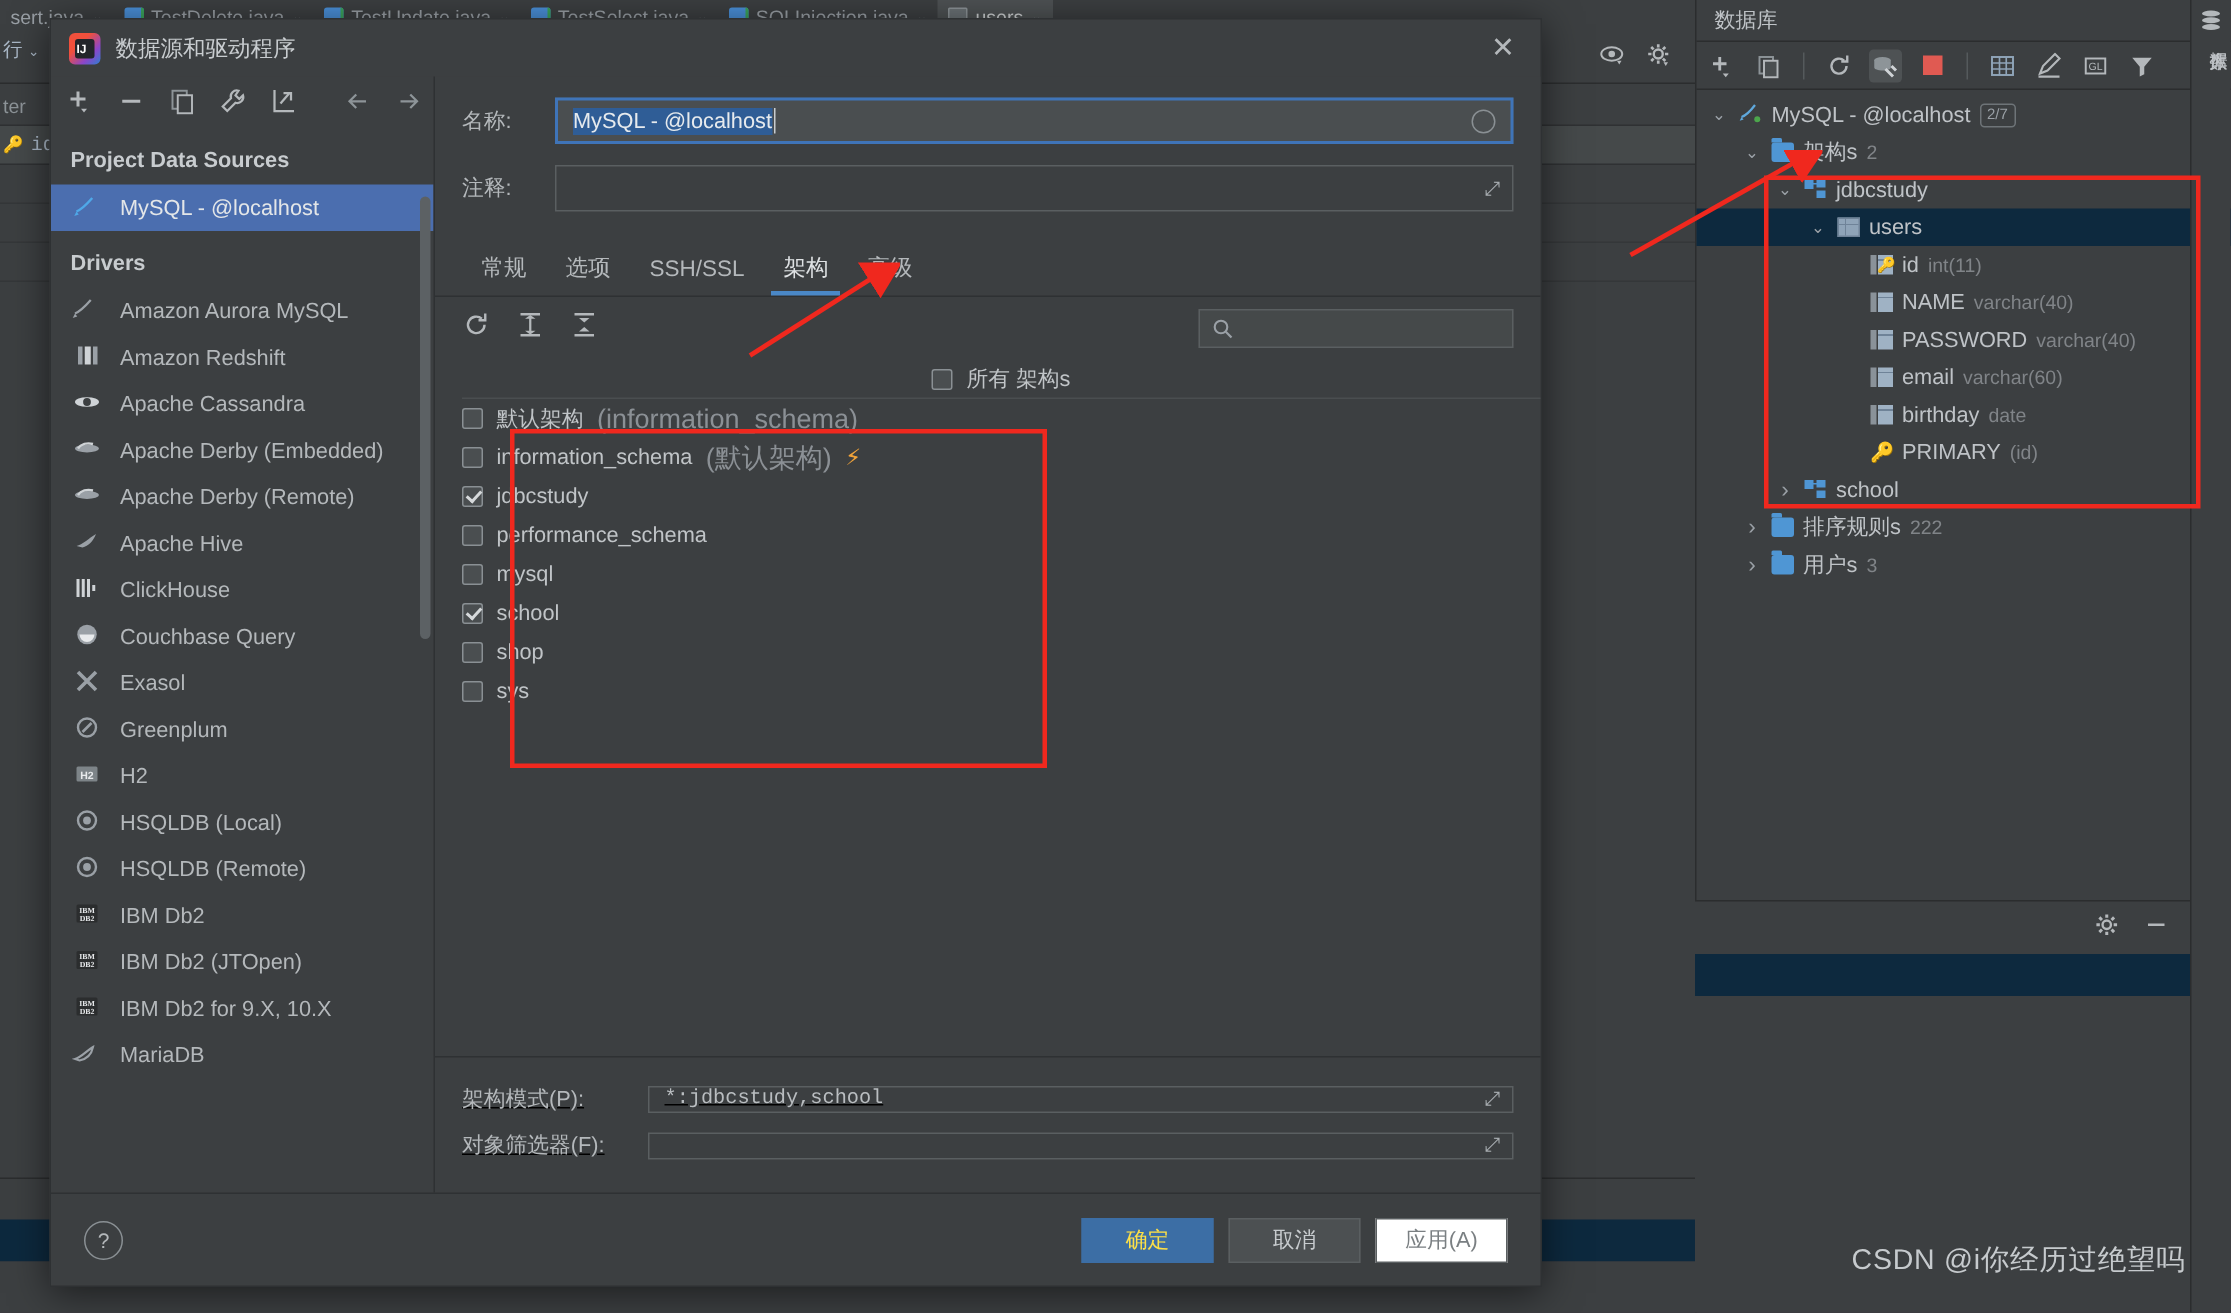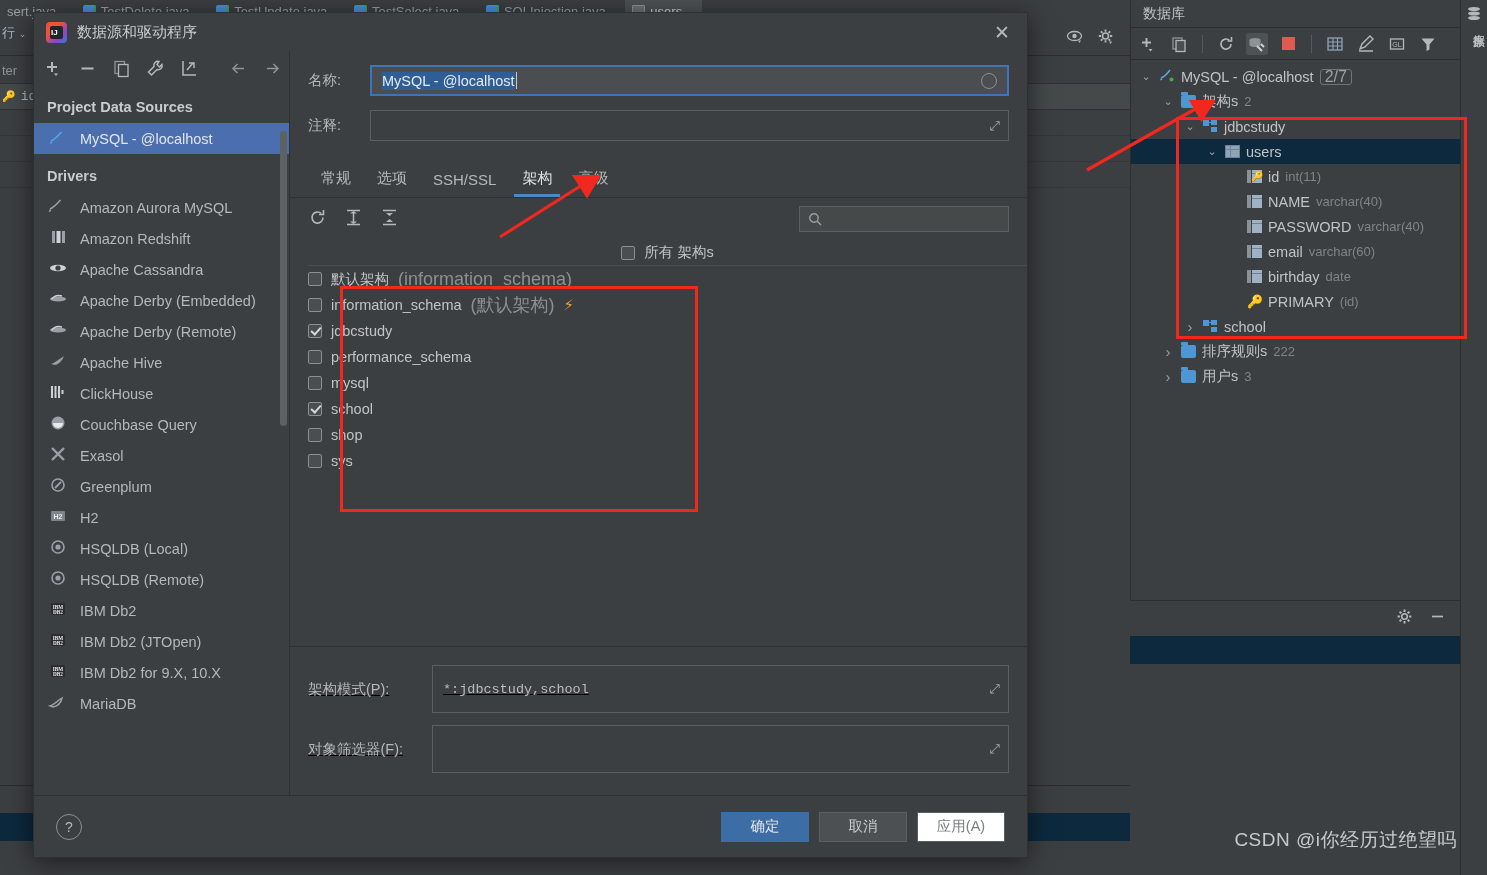--- a/index.html
+++ b/index.html
@@ -85,21 +85,21 @@
 
   .db-tree { padding-top: 4px; font-size: 14.5px; color: #bfc3c7; }
   .tr {
     display: flex; align-items: center; height: 25px; gap: 6px; white-space: nowrap;
   }
   .tr.sel { background: #0d293e; }
   .tw { width: 14px; flex: none; display: flex; align-items: center; justify-content: center; color: #9aa0a6; font-size: 11px; }
   .tr .lbl { color: #bfc3c7; }
   .tr .sub { color: #808488; font-size: 13px; }
   .badge {
-    border: 1px solid #6e7478; color: #9aa0a6; font-size: 16px;
+    border: 1px solid #6e7478; color: #9aa0a6; font-size: 10px;
     border-radius: 3px; padding: 0 4px; line-height: 14px;
   }
   .folder-ico { width: 15px; height: 13px; background: #4f96d4; border-radius: 2px; position: relative; flex: none; }
   .folder-ico::before { content: ""; position: absolute; left: 0; top: -3px; width: 7px; height: 3px; background: #4f96d4; border-radius: 1px 1px 0 0; }
   .schema-ico { width: 15px; height: 13px; position: relative; flex: none; }
   .schema-ico i { position: absolute; background: #4f96d4; display: block; }
   .tbl-ico {
     width: 15px; height: 13px; flex: none; background: #8fa4b8; border: 1px solid #6f8398;
     background-image: linear-gradient(to right, transparent 4px, #6f8398 4px, #6f8398 5px, transparent 5px),
       linear-gradient(to bottom, transparent 3px, #6f8398 3px, #6f8398 4px, transparent 4px);
@@ -235,40 +235,40 @@
     content: ""; position: absolute; left: 4px; top: 0px; width: 4px; height: 8px;
     border: solid #d6d9db; border-width: 0 2px 2px 0; transform: rotate(42deg);
   }
   .sch-sub { color: #8b9095; font-size: 18px; }
   .bolt { color: #f0a33a; font-size: 15px; }
 
   .form-bottom { padding: 6px 18px 10px 18px; border-top: 1px solid #2e3133; }
   .frow2 { display: flex; align-items: center; margin: 12px 0; text-decoration: underline; }
   .flabel2 { width: 124px; color: #b4b8bb; font-size: 14.5px; flex: none; }
   .ftext2 {
-    flex: 1; height: 48px; background: #3c3f41; border: 1px solid #5a5f61;
+    flex: 1; height: 18px; background: #3c3f41; border: 1px solid #5a5f61;
     display: flex; align-items: center; padding: 0 10px; position: relative;
     color: #b9bdc0; font-family: "Liberation Mono","DejaVu Sans Mono",monospace; font-size: 13.5px;
   }
 
   .dlg-footer {
     height: 62px; border-top: 1px solid #2e3133; display: flex; align-items: center;
     padding: 0 22px; gap: 10px;
   }
   .help-btn {
     width: 26px; height: 26px; border-radius: 50%; border: 1px solid #8a9094;
     color: #b4b8bb; font-size: 14px; display: flex; align-items: center; justify-content: center;
   }
   .foot-spacer { flex: 1; }
   .btn {
     min-width: 88px; height: 30px; padding: 0 16px; font-size: 14.5px;
     border: 1px solid #5a5f61; background: #4c5052; color: #c8cccf;
     display: flex; align-items: center; justify-content: center;
   }
-  .btn.primary { background: #3c6ea5; border-color: #3c6ea5; color: #e5e5e5; }
+  .btn.primary { background: #3c6ea5; border-color: #3c6ea5; color: #fde047; }
   .btn.disabled { color: #7a7f82; background: #ffffff; }
 
   
   .anno { position: absolute; pointer-events: none; }
   .anno-box { border: 3px solid #f0281e; }
   .arrow-svg { position: absolute; pointer-events: none; }
 
   .watermark {
     position: absolute; right: 30px; bottom: 22px; color: #c6cacd;
     font-size: 19px; letter-spacing: .5px; margin-top: 44px;

